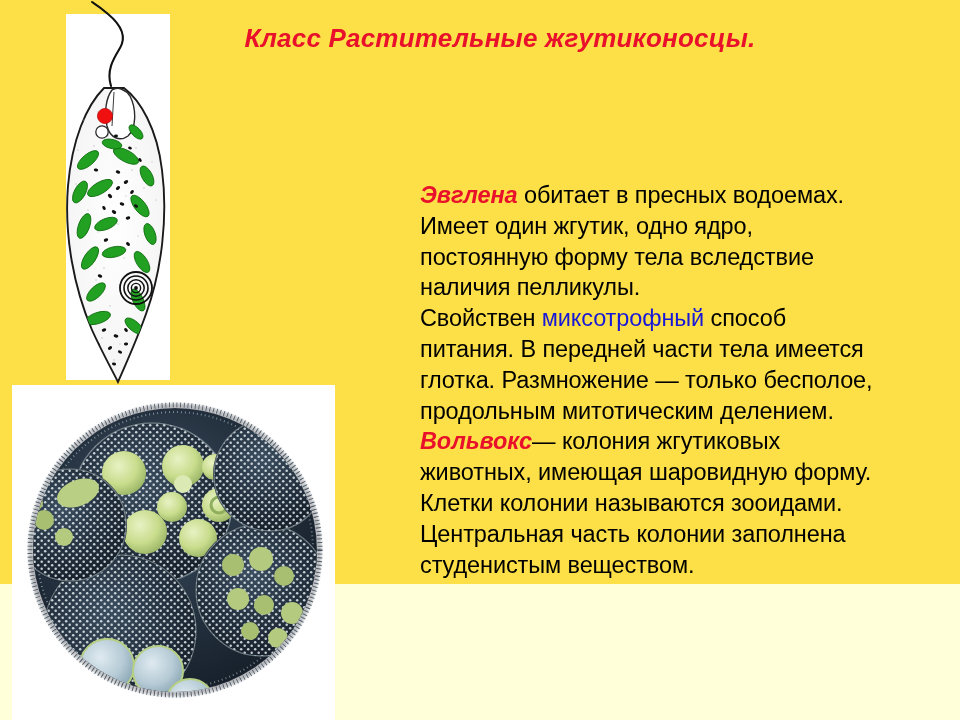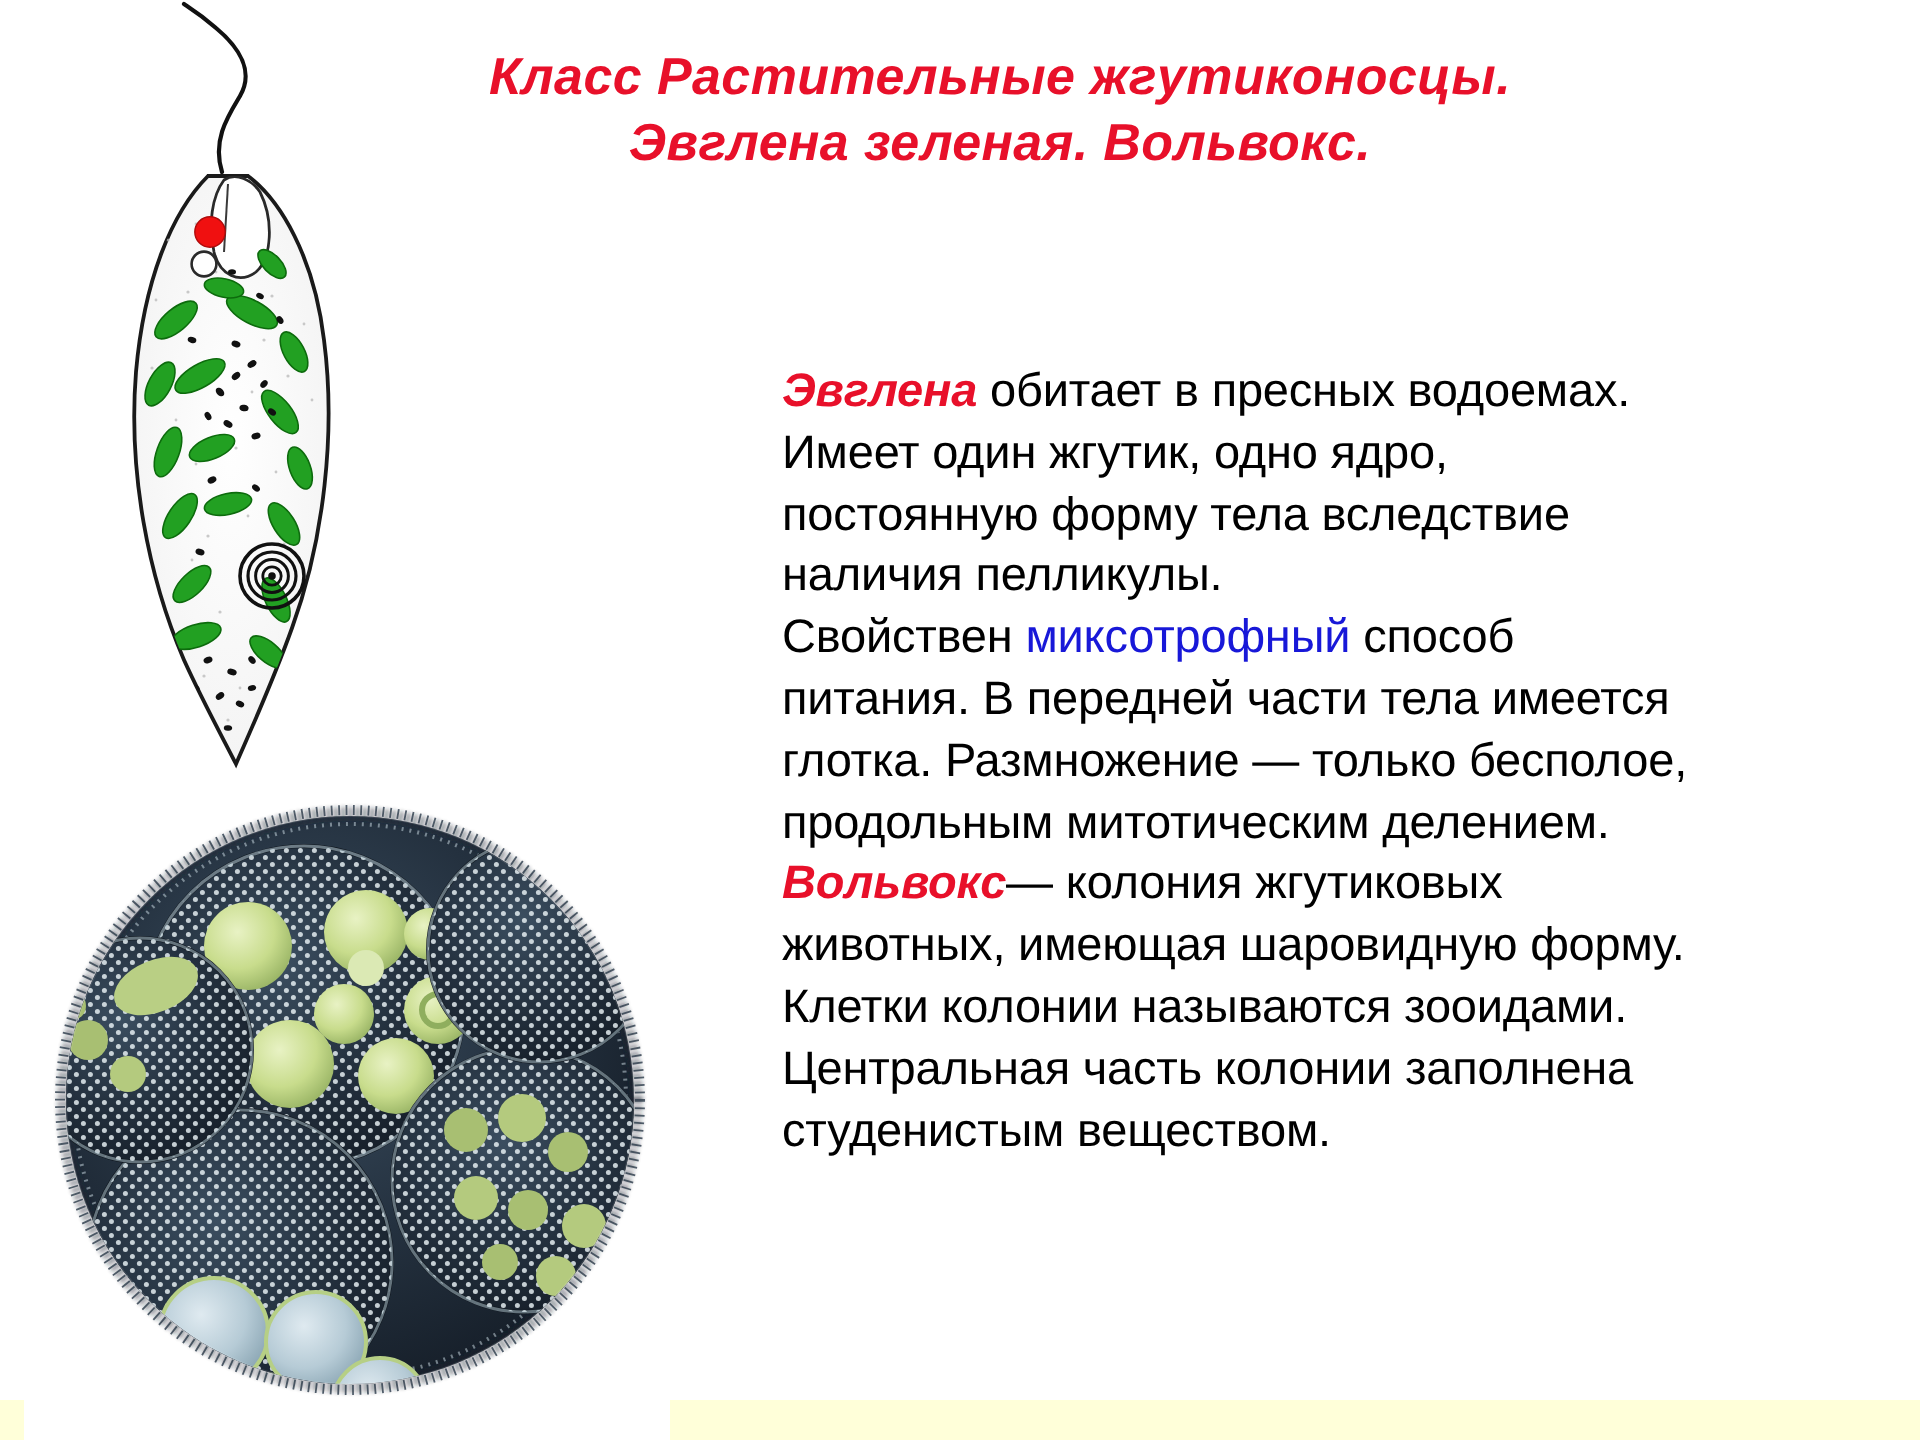--- a/index.html
+++ b/index.html
@@ -14,22 +14,22 @@
     font-family: "Liberation Sans", sans-serif;
     overflow: hidden;
     position: relative;
   }
 
   
   #slide {
     position: absolute;
     left: 0; top: 0;
     width: 960px;
-    height: 700px;
-    background: #ffffff;
+    height: 584px;
+    background: #fde047;
     text-decoration: underline;
   }
 
   
   #title-block {
     position: absolute;
     left: 150px;
     top: 22px;
     width: 700px;
     text-align: center;
@@ -73,21 +73,21 @@
   #volvox-figure {
     position: absolute;
     left: 0; top: 0;
     width: 323px;
     height: 335px;
   }
 
   
   #body-text {
     position: absolute;
-    left: 391px;
+    left: 420px;
     top: 180px;
     width: 520px;
     color: #000000;
     font-size: 23.5px;
     line-height: 30.8px;
     letter-spacing: -0.1px;
     white-space: pre-wrap;
   }
   #body-text .ln { display: block; white-space: nowrap; }
   .accent-red {
@@ -100,21 +100,20 @@
     text-align: center;
   }
 </style>
 </head>
 <body>
 
 <div id="slide">
 
   <div id="title-block">
     <span class="tline">Класс Растительные жгутиконосцы.</span>
-    <span class="tline">Эвглена зеленая. Вольвокс.</span>
   </div>
 
   <div id="euglena-panel"></div>
 
   <svg id="euglena-figure" viewBox="0 0 170 390">
     <defs>
       <clipPath id="bodyClip">
         <path d="M64 88 C 46 106, 32 140, 28 186
                  C 24 236, 34 288, 52 330
                  C 62 352, 72 370, 78 382

